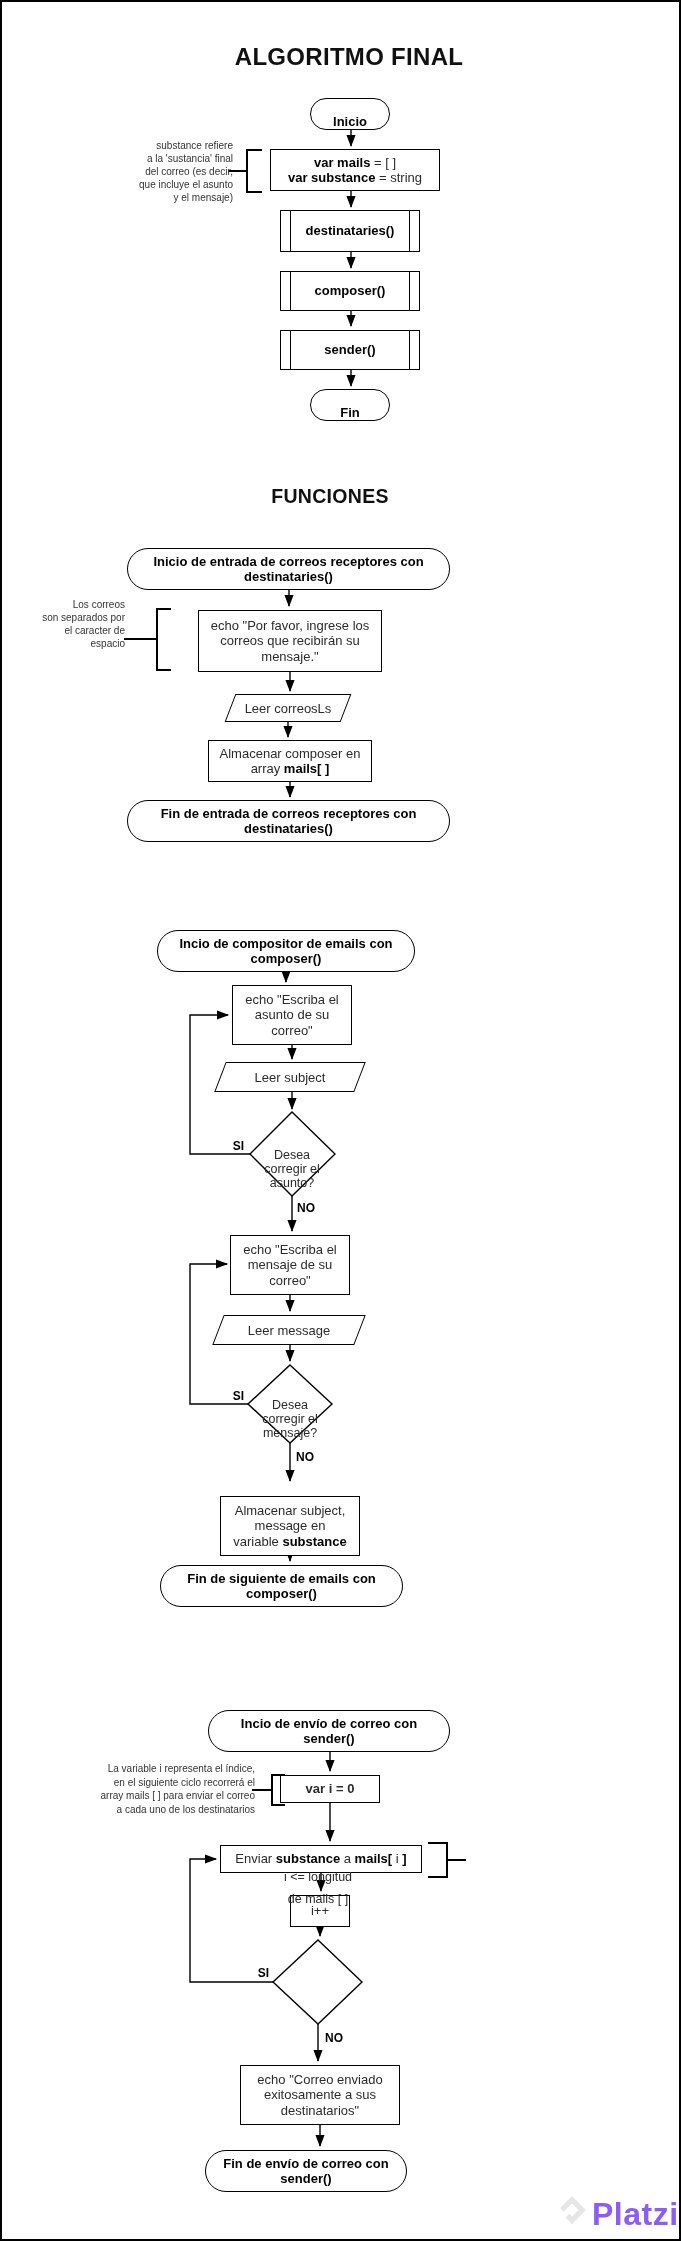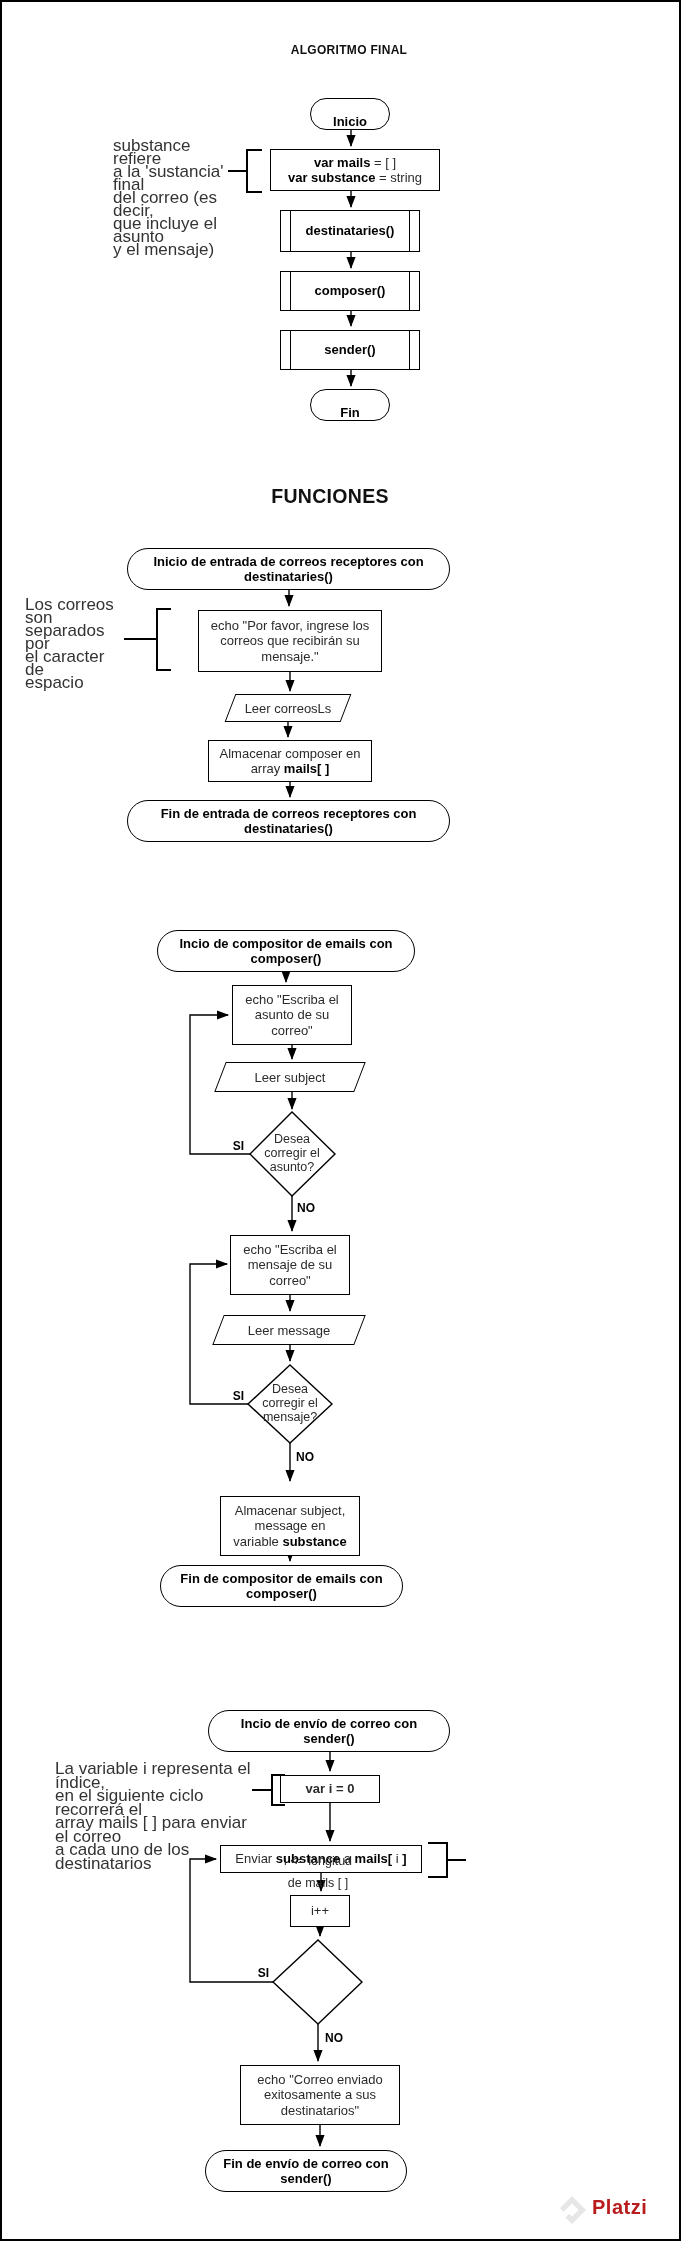--- a/index.html
+++ b/index.html
@@ -18,27 +18,27 @@
   .stadium{border-radius:21px;font-weight:bold;color:#000;}
   .pill{border-radius:16px;font-weight:bold;color:#000;justify-content:flex-end;}
   .predef::before,.predef::after{
     content:"";position:absolute;top:0;bottom:0;width:0;border-left:1.4px solid #000;
   }
   .predef::before{left:9px}
   .predef::after{right:9px}
   .predef{font-weight:bold;color:#000;}
   .pre{white-space:pre-line;}
   .b{font-weight:bold;color:#000;}
-  .note{position:absolute;font-size:17px;line-height:13px;color:#333;white-space:pre-line;}
+  .note{position:absolute;font-size:10px;line-height:13px;color:#333;white-space:pre-line;text-align:right;}
   .para{position:absolute;}
   .para .shape{position:absolute;inset:0;border:1.4px solid #000;background:#fff;transform:skewX(-21deg);}
   .para .label{position:absolute;inset:0;display:flex;align-items:center;justify-content:center;font-size:13px;color:#2b2b2b;}
-  .diatext{position:absolute;text-align:center;font-size:12.5px;line-height:14px;color:#2b2b2b;white-space:pre-line;}
+  .diatext{position:absolute;text-align:center;font-size:12.5px;line-height:14px;color:#2b2b2b;white-space:pre-line;margin-top:16px;}
   .branch{position:absolute;font-size:12px;font-weight:bold;color:#000;}
-  .wm-text{position:absolute;font-size:20px;font-weight:bold;color:#b91c1c;letter-spacing:.5px;}
+  .wm-text{position:absolute;font-size:32px;font-weight:bold;color:#8b5cf6;letter-spacing:.5px;}
 </style>
 </head>
 <body>
 
 <div class="canvas">
 
   <svg class="overlay" width="681" height="2241" viewBox="0 0 681 2241">
     <defs>
       <marker id="ah" markerWidth="10" markerHeight="8" refX="8.2" refY="4" orient="auto">
         <path d="M0,0.6 L9,4 L0,7.4 Z" fill="#000"></path>
@@ -82,21 +82,21 @@
       <polygon points="318,1940 362,1982 318,2024 273,1982"></polygon>
     </g>
     <g stroke="#000" stroke-width="2" fill="none">
       <path d="M262 150 H247 V192 H262 M228 171 H247"></path>
       <path d="M171 609 H157 V670 H171 M124 639 H157"></path>
       <path d="M285 1775 H272 V1805 H285 M252 1790 H272"></path>
       <path d="M428 1843 H447 V1877 H428 M447 1860 H466"></path>
     </g>
   </svg>
 
-  <div class="title" style="left:174px;top:43px;width:350px;font-size:12px;">ALGORITMO FINAL</div>
+  <div class="title" style="left:174px;top:43px;width:350px;font-size:24px;">ALGORITMO FINAL</div>
 
   <div class="node pill" style="left:310px;top:98px;width:80px;height:32px;">
     <span>Inicio</span>
   </div>
 
   <div class="note" style="left:113px;top:139px;width:120px;">substance refiere
 a la 'sustancia' final
 del correo (es decir,
 que incluye el asunto
 y el mensaje)</div>
@@ -194,21 +194,21 @@
   <div class="branch" style="left:216px;top:1389px;width:28px;text-align:right;">SI</div>
   <div class="branch" style="left:296px;top:1450px;">NO</div>
 
   <div class="node" style="left:220px;top:1485px;width:140px;height:60px;margin-top:11px;">
     <div>Almacenar subject,</div>
     <div>message en</div>
     <div><span>variable </span><span class="b">substance</span></div>
   </div>
 
   <div class="node stadium" style="left:160px;top:1565px;width:243px;height:42px;">
-    <div>Fin de compositor de emails con</div>
+    <div>Fin de siguiente de emails con</div>
     <div>composer()</div>
   </div>
 
   <div class="node stadium" style="left:208px;top:1710px;width:242px;height:42px;">
     <div>Incio de envío de correo con</div>
     <div>sender()</div>
   </div>
 
   <div class="note" style="left:55px;top:1762px;width:200px;line-height:13.5px;">La variable i representa el índice,
 en el siguiente ciclo recorrerá el

